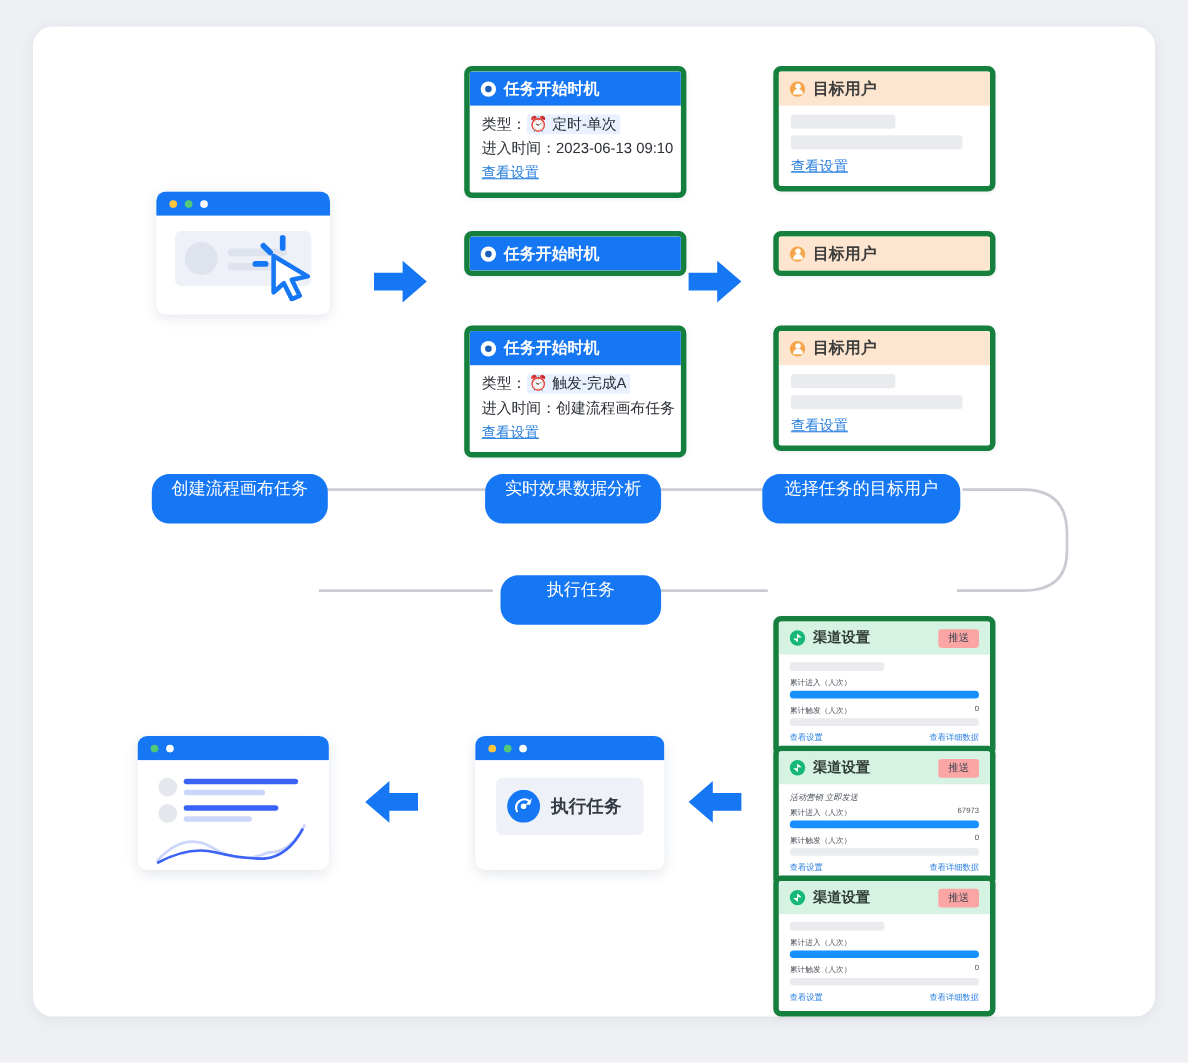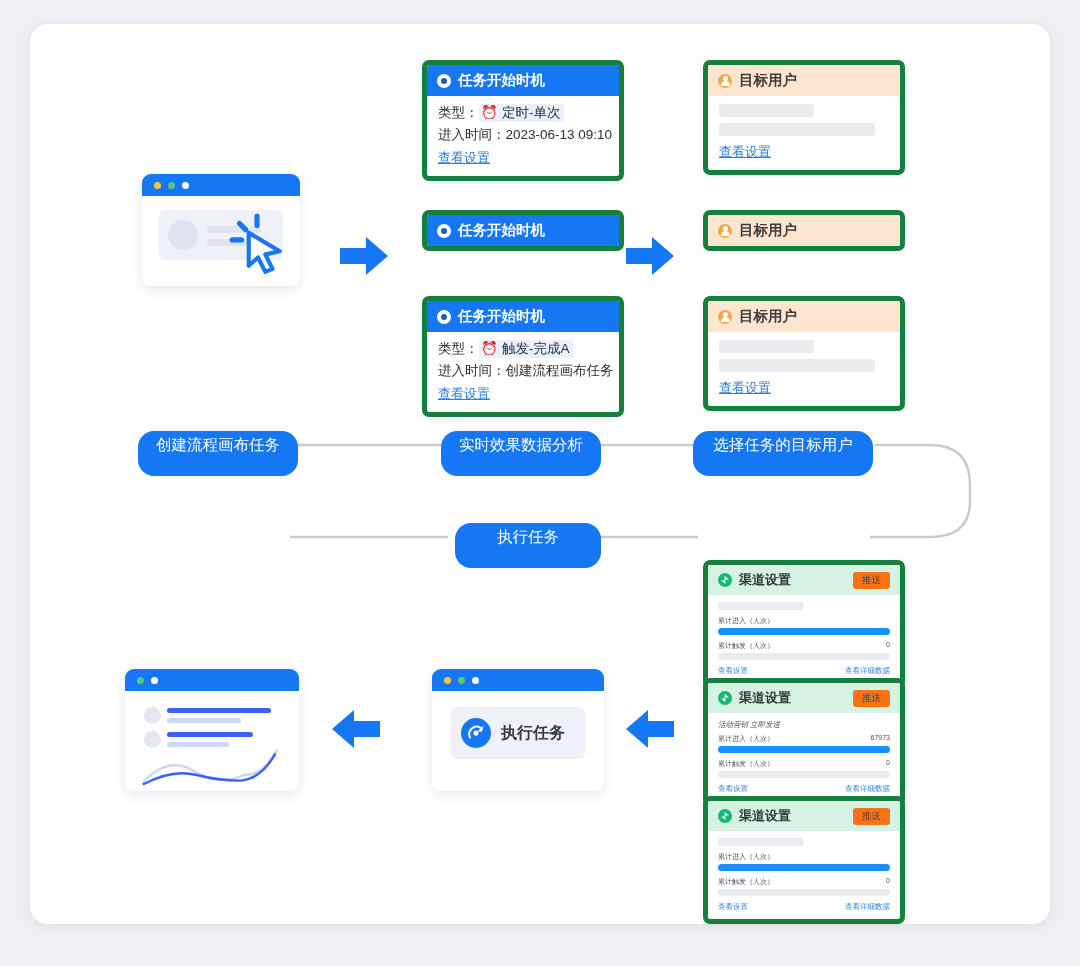--- a/index.html
+++ b/index.html
@@ -61,21 +61,21 @@
   .dot{width:7px;height:7px;border-radius:50%;}
   .panel{background:#eef1f8;border-radius:6px;}
   
   .pill{
     position:absolute;background:#1677f5;color:#fff;
     border-radius:16px;height:45px;line-height:28px;
     text-align:center;font-size:15.5px;white-space:nowrap;z-index:3;
   }
   
   .badge{
-    margin-left:auto;background:#f97316;border-radius:3px;
+    margin-left:auto;background:#fca5a5;border-radius:3px;
     font-size:9.5px;font-weight:normal;color:#3d4450;
     padding:2px 9px;
   }
   .mini-lbl{font-size:7px;color:#4a5059;margin-bottom:2px;white-space:nowrap;}
   .mini-val{font-size:7px;color:#4a5059;float:right;}
   .bar-bg{height:7px;border-radius:4px;background:#e9ebef;margin-bottom:6px;}
   .bar-fill{height:7px;border-radius:4px;background:#1890ff;margin-bottom:6px;}
   .mini-lnk{font-size:7.5px;color:#2a7fe0;}
 </style>
 </head>

